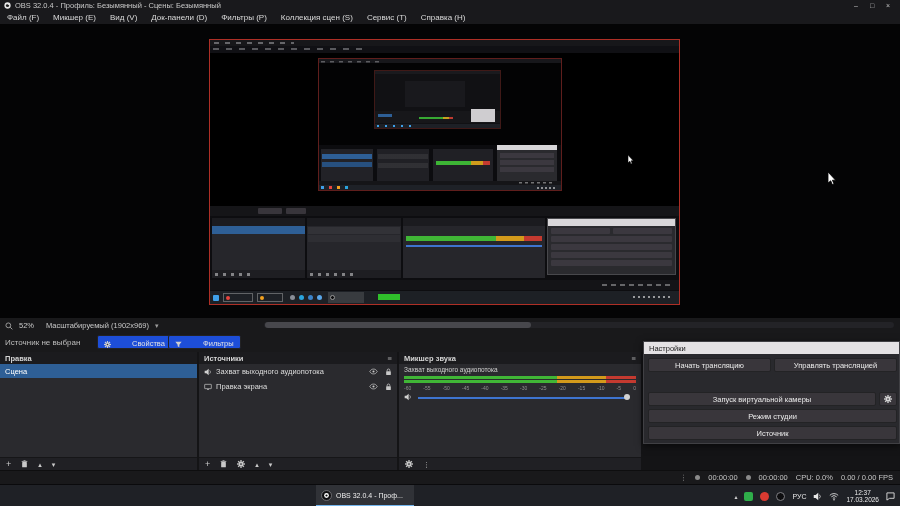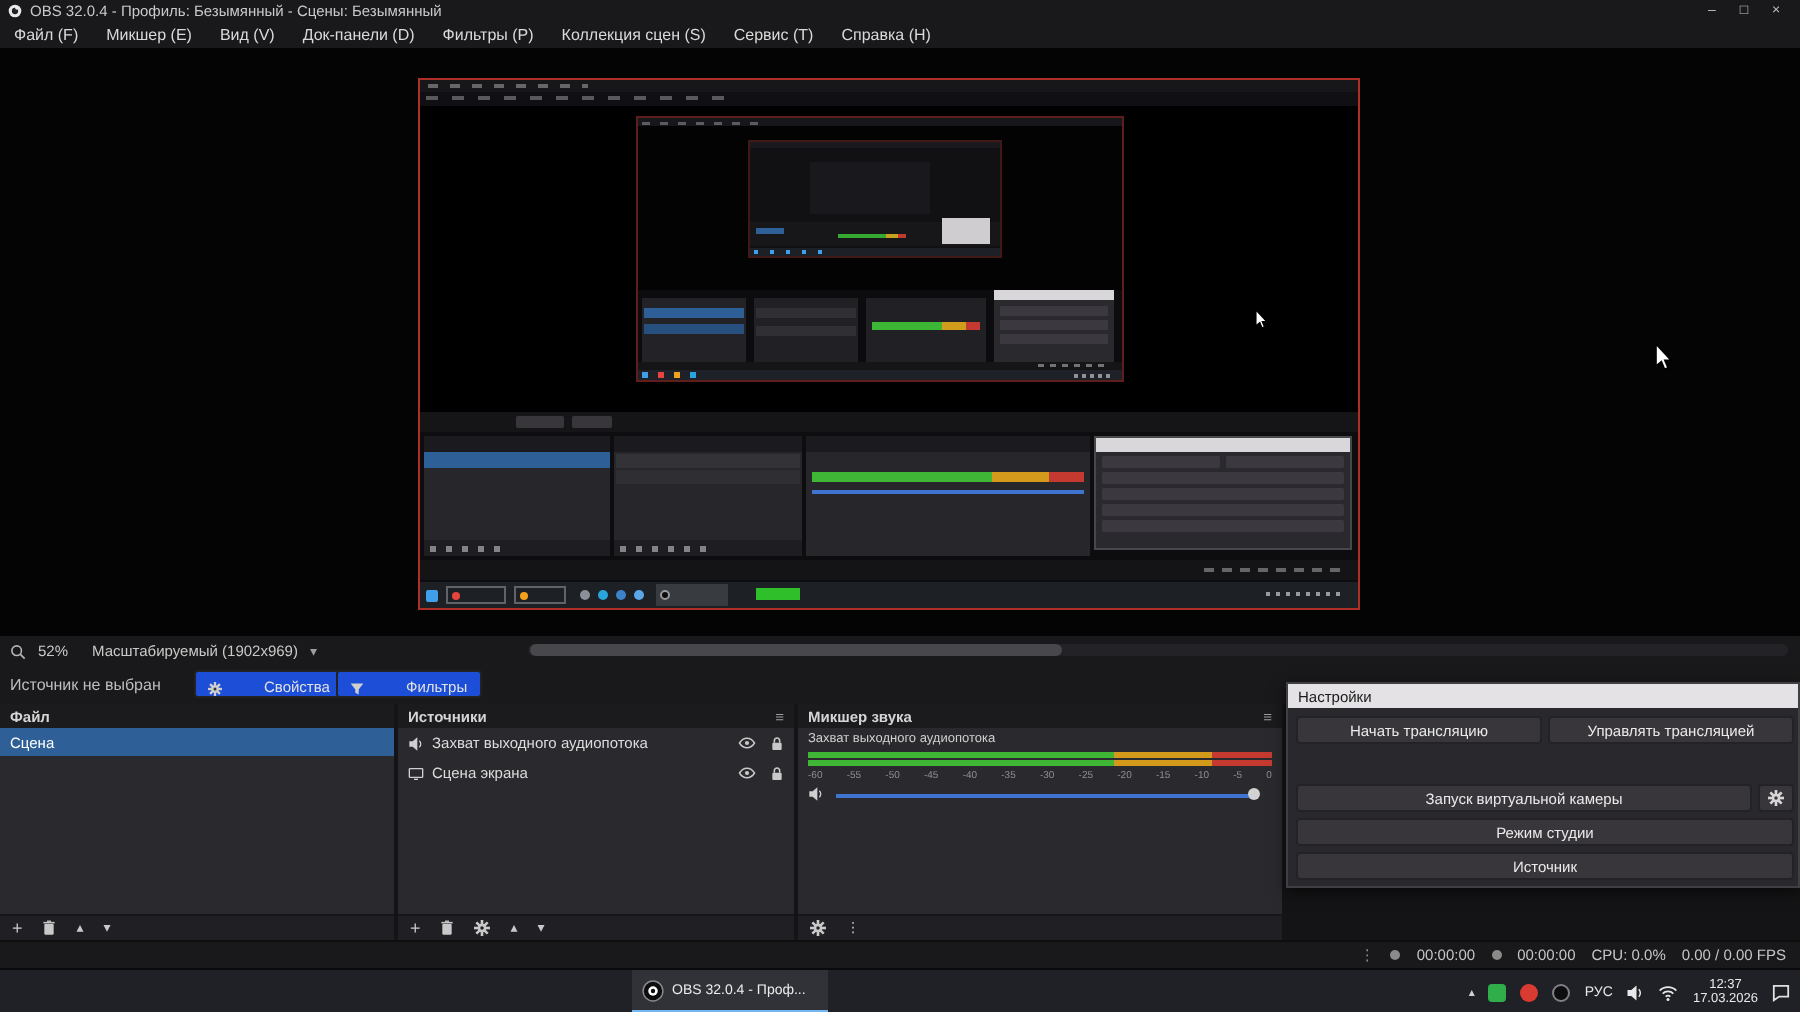--- a/index.html
+++ b/index.html
@@ -224,21 +224,21 @@
           <svg width="7" height="7" viewBox="0 0 10 10">
             <path d="M0.5 1h9L6.2 5.4V9L3.8 7.6V5.4z" fill="#cfcfcf"></path>
           </svg>
         </span>
       <span>Фильтры</span>
     </span>
   </div>
 
   <div class="dock" style="left:0;width:197px">
     <div class="dock-head">
-      <span>Файл</span>
+      <span>Правка</span>
     </div>
     <div class="scene-row">
       <span>Сцена</span>
     </div>
     <div class="dock-foot">
       <span style="font-size:9px">+</span>
       <span>
           <svg width="7" height="8" viewBox="0 0 10 12">
             <rect x="1.5" y="3" width="7" height="8" rx="0.6" fill="#c9c9c9"></rect>
             <rect x="0.8" y="1.4" width="8.4" height="1.2" fill="#c9c9c9"></rect>
@@ -278,21 +278,21 @@
           </span>
       </span>
     </div>
     <div class="src-item" style="top:27px">
       <span>
           <svg width="8" height="8" viewBox="0 0 12 12">
             <rect x="1" y="2" width="10" height="6.5" rx="0.5" fill="none" stroke="#cfcfcf"></rect>
             <rect x="4.5" y="9.5" width="3" height="1" fill="#cfcfcf"></rect>
           </svg>
         </span>
-      <span>Сцена экрана</span>
+      <span>Правка экрана</span>
       <span class="src-right">
         <span>
             <svg width="9" height="7" viewBox="0 0 12 8">
               <path d="M1 4C2.5 1.5 4 .8 6 .8S9.5 1.5 11 4C9.5 6.5 8 7.2 6 7.2S2.5 6.5 1 4z" fill="none" stroke="#c9c9c9"></path>
               <circle cx="6" cy="4" r="1.4" fill="#c9c9c9"></circle>
             </svg>
           </span>
         <span>
             <svg width="7" height="8" viewBox="0 0 10 12">
               <rect x="1.5" y="5" width="7" height="5.5" rx="0.8" fill="#c9c9c9"></rect>

